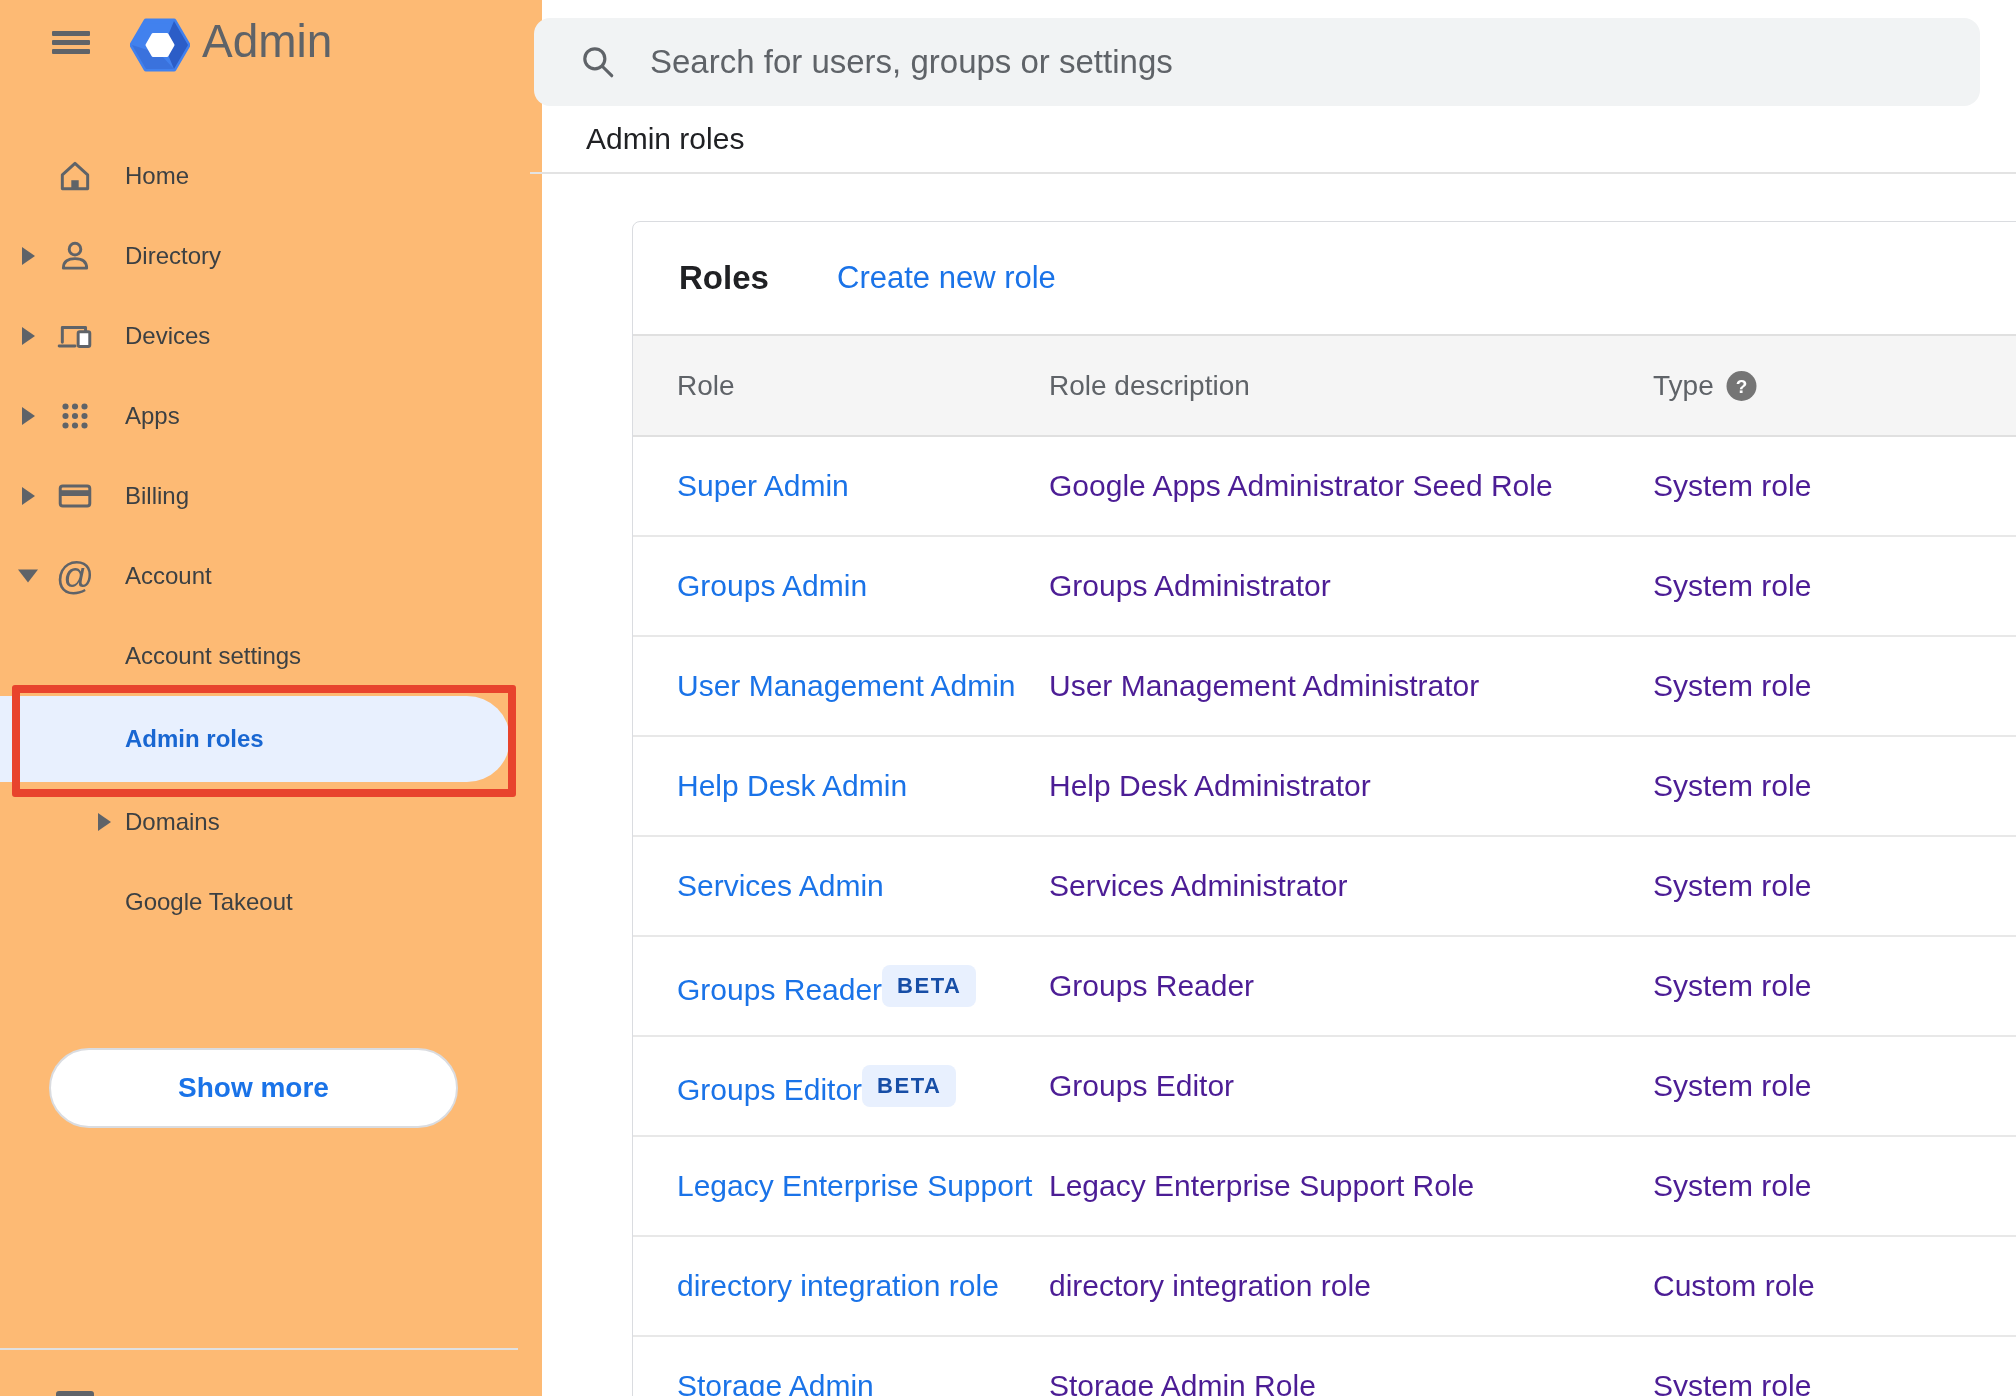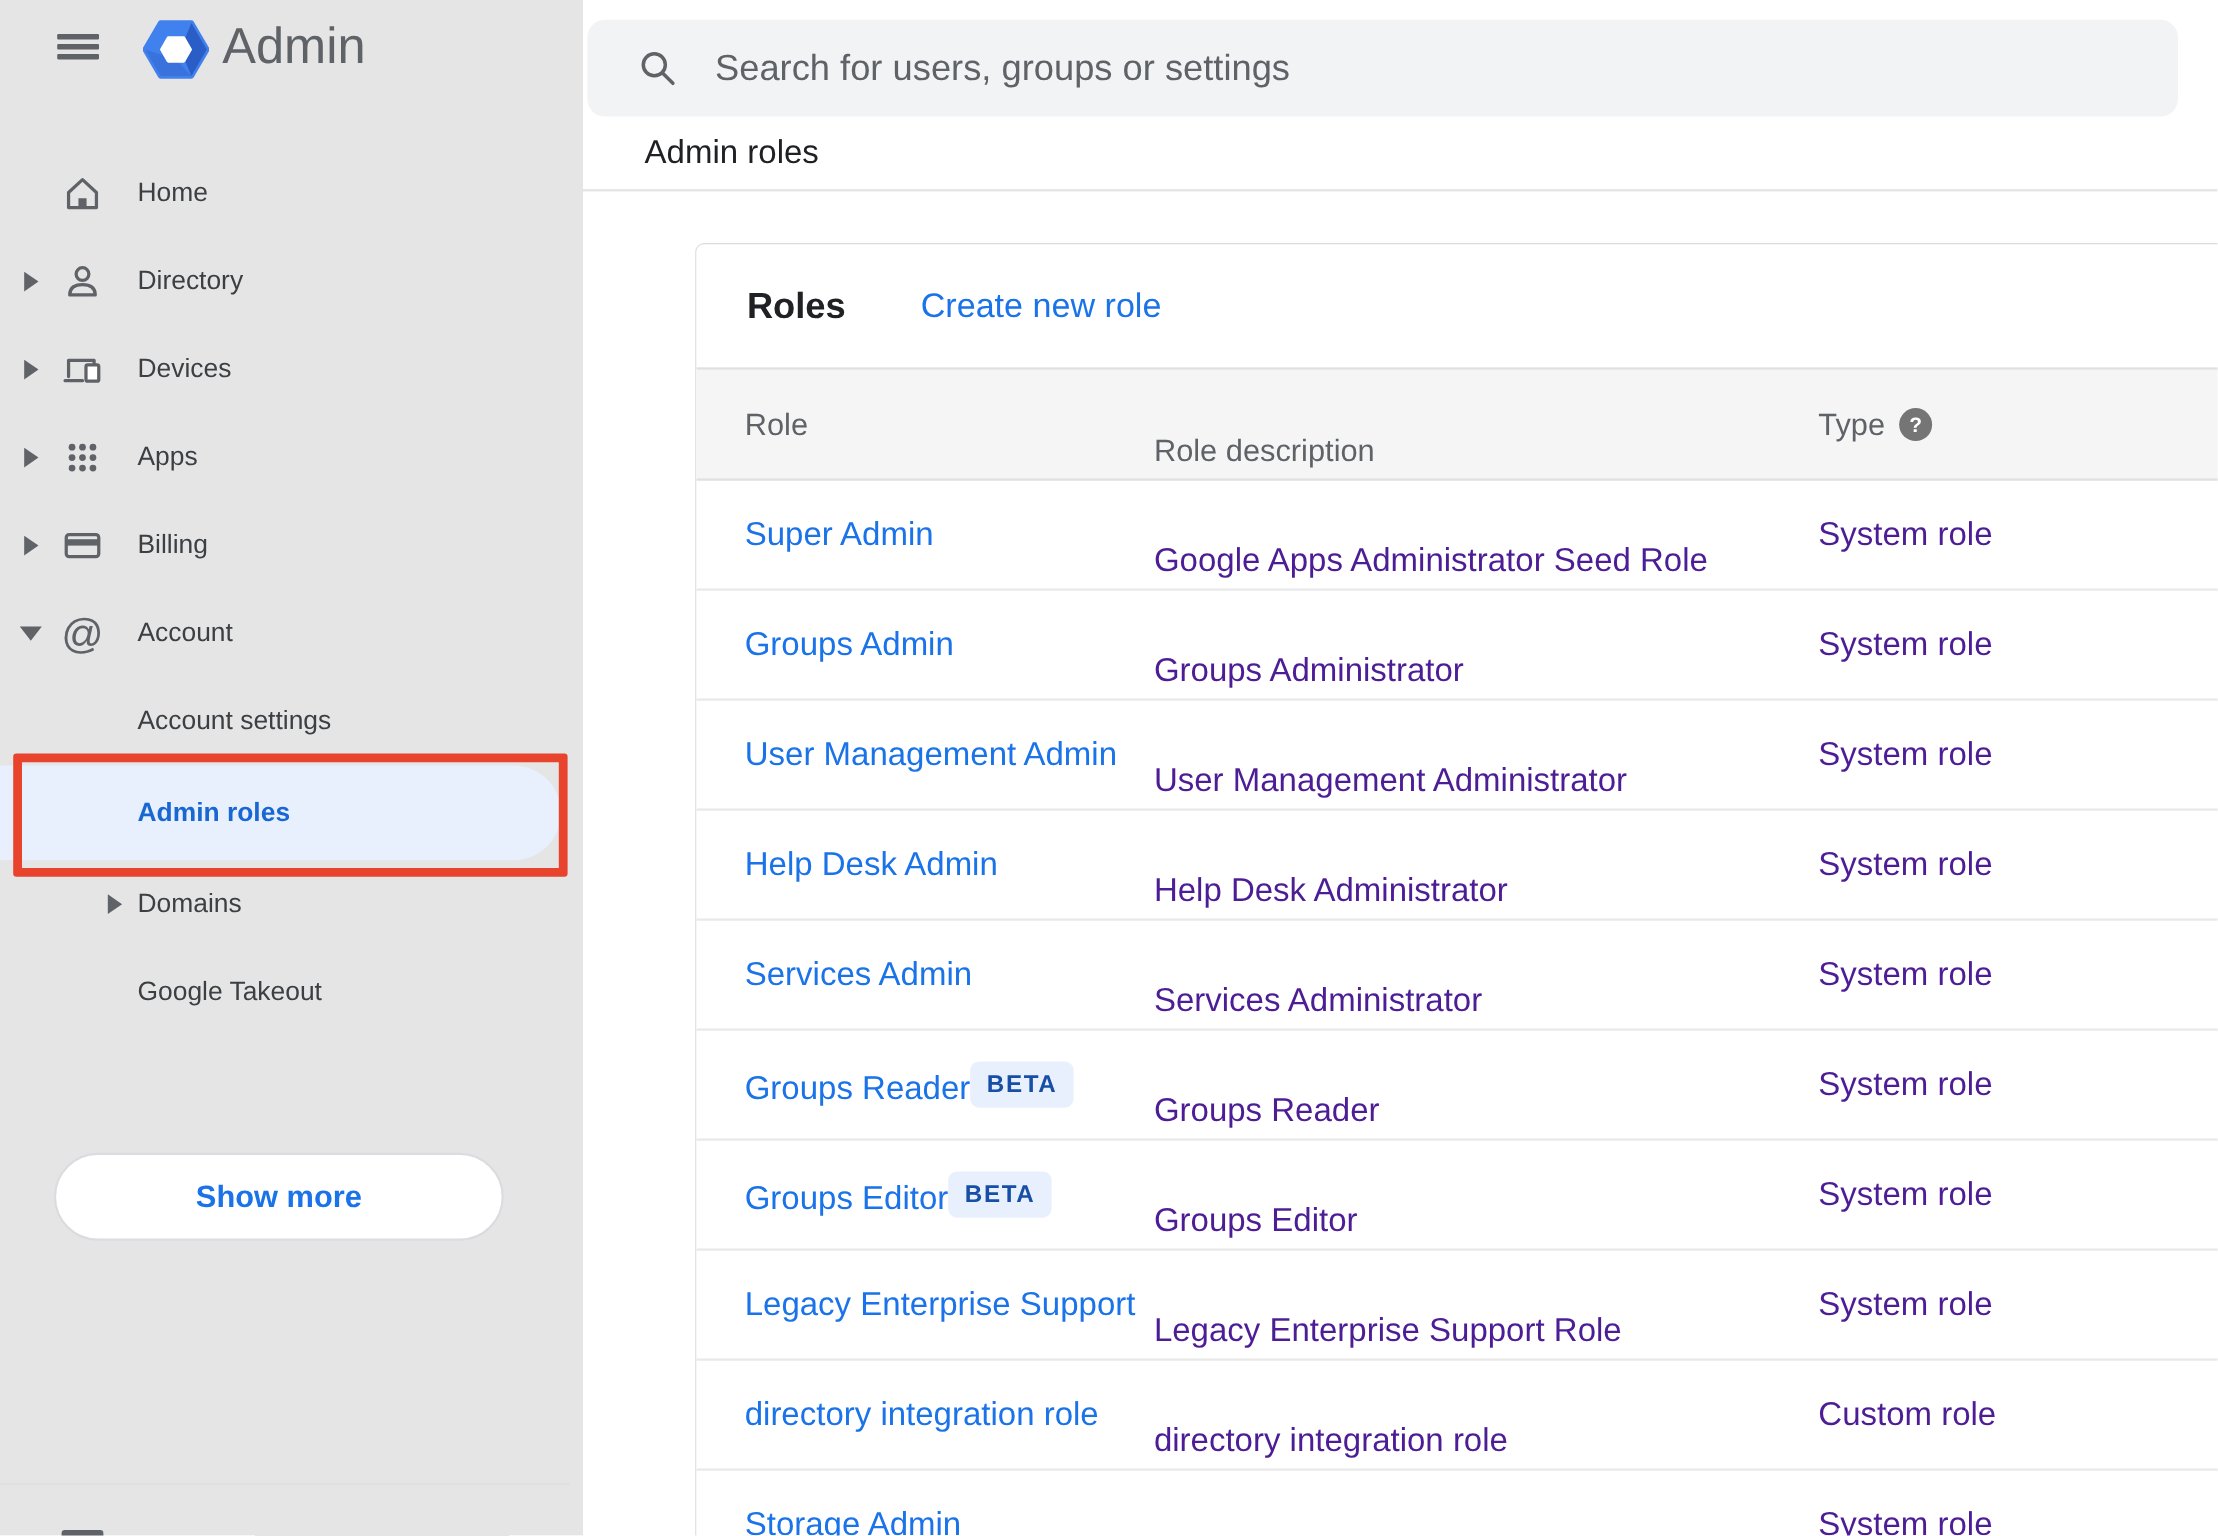--- a/index.html
+++ b/index.html
@@ -2,21 +2,21 @@
 <html><head>
 <meta charset="utf-8">
 <style>
   html,body{margin:0;padding:0;}
   body{
     width:2016px;height:1396px;position:relative;overflow:hidden;
     background:#ffffff;font-family:"Liberation Sans",sans-serif;
     -webkit-font-smoothing:antialiased;color:#202124;
   }
   
-  .sidebar{position:absolute;left:0;top:0;width:530px;height:1396px;background:#e5e5e5;}
+  .sidebar{position:absolute;left:0;top:0;width:530px;height:1396px;background:#fdba74;padding-left:12px;}
   .hamburger{position:absolute;left:46px;top:22px;width:50px;height:44px;border:none;background:transparent;cursor:pointer;padding:0;}
   .hamburger .bar{position:absolute;left:6px;width:38px;height:5px;background:#5f6368;border-radius:1px;}
   .hamburger .bar:nth-child(1){top:9px;}
   .hamburger .bar:nth-child(2){top:18px;}
   .hamburger .bar:nth-child(3){top:27px;}
   .logo{position:absolute;left:130px;top:15px;height:60px;display:flex;align-items:center;}
   .logo-text{position:absolute;left:202px;top:14px;font-size:46px;color:#5f6368;letter-spacing:0;}
   .nav{position:absolute;left:0;top:136px;width:530px;}
   .nav-item{position:relative;height:80px;width:530px;cursor:pointer;}
   .nav-item .caret-right{position:absolute;left:22px;top:50%;transform:translateY(-50%);
@@ -43,21 +43,21 @@
     font-size:33px;color:#5f6368;white-space:nowrap;}
   .breadcrumb{position:absolute;left:586px;top:122px;font-size:30px;color:#202124;}
   .top-divider{position:absolute;left:530px;top:172px;width:1486px;height:2px;background:#e3e3e3;}
   .card{position:absolute;left:632px;top:221px;width:1400px;height:1180px;background:#fff;
     border:1px solid #dadce0;border-radius:8px 0 0 0;overflow:hidden;}
   .card-title-row{position:relative;height:112px;}
   .card-title{position:absolute;left:46px;top:50%;transform:translateY(-50%);font-size:33px;font-weight:700;color:#202124;}
   .create-link{position:absolute;left:204px;top:50%;transform:translateY(-50%);font-size:31px;color:#1a73e8;text-decoration:none;cursor:pointer;}
   .table-header{position:relative;height:99px;background:#f5f5f5;border-top:2px solid #e0e0e0;border-bottom:2px solid #e0e0e0;}
   .col-role{position:absolute;left:44px;top:50%;transform:translateY(-50%);}
-  .col-desc{position:absolute;left:416px;top:50%;transform:translateY(-50%);margin-top:24px;}
+  .col-desc{position:absolute;left:416px;top:50%;transform:translateY(-50%);}
   .col-type{position:absolute;left:1020px;top:50%;transform:translateY(-50%);}
   .table-header span{font-size:28px;color:#5f6368;white-space:nowrap;}
   .help-icon{position:absolute;left:1093px;top:50%;transform:translateY(-50%);width:31px;height:31px;cursor:pointer;}
   .table-row{position:relative;height:98px;border-bottom:2px solid #e8e8e8;}
   .role-cell{display:flex;align-items:flex-end;}
   .role-link{font-size:30px;color:#1a73e8;text-decoration:none;cursor:pointer;white-space:nowrap;}
   .beta-badge{background:#e8f0fe;color:#174ea6;font-size:22px;font-weight:700;
     letter-spacing:1.5px;padding:10px 15px;border-radius:8px;line-height:1;}
   .desc-cell,.type-cell{font-size:30px;color:#4c1d95;white-space:nowrap;}
 </style>

